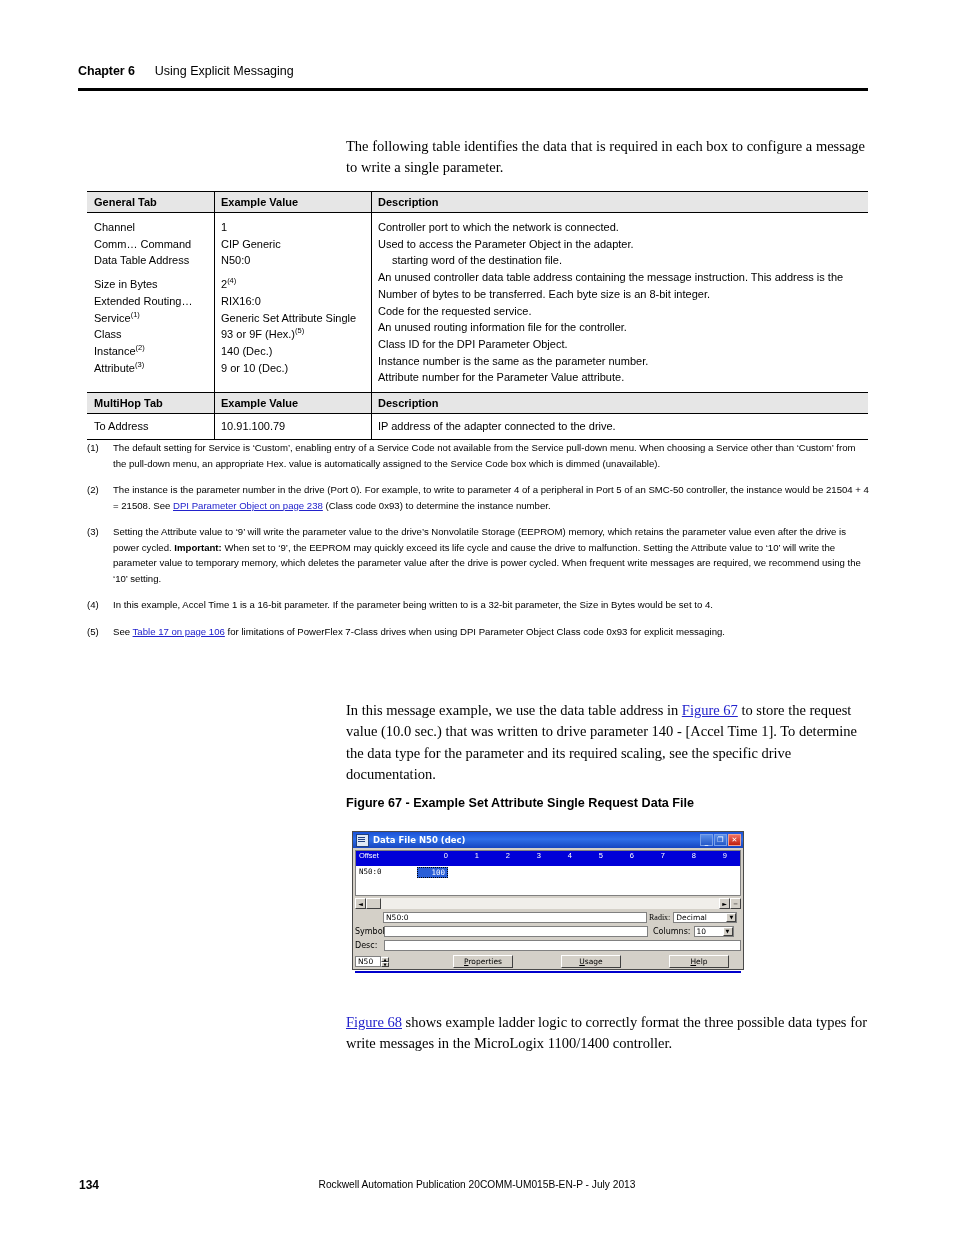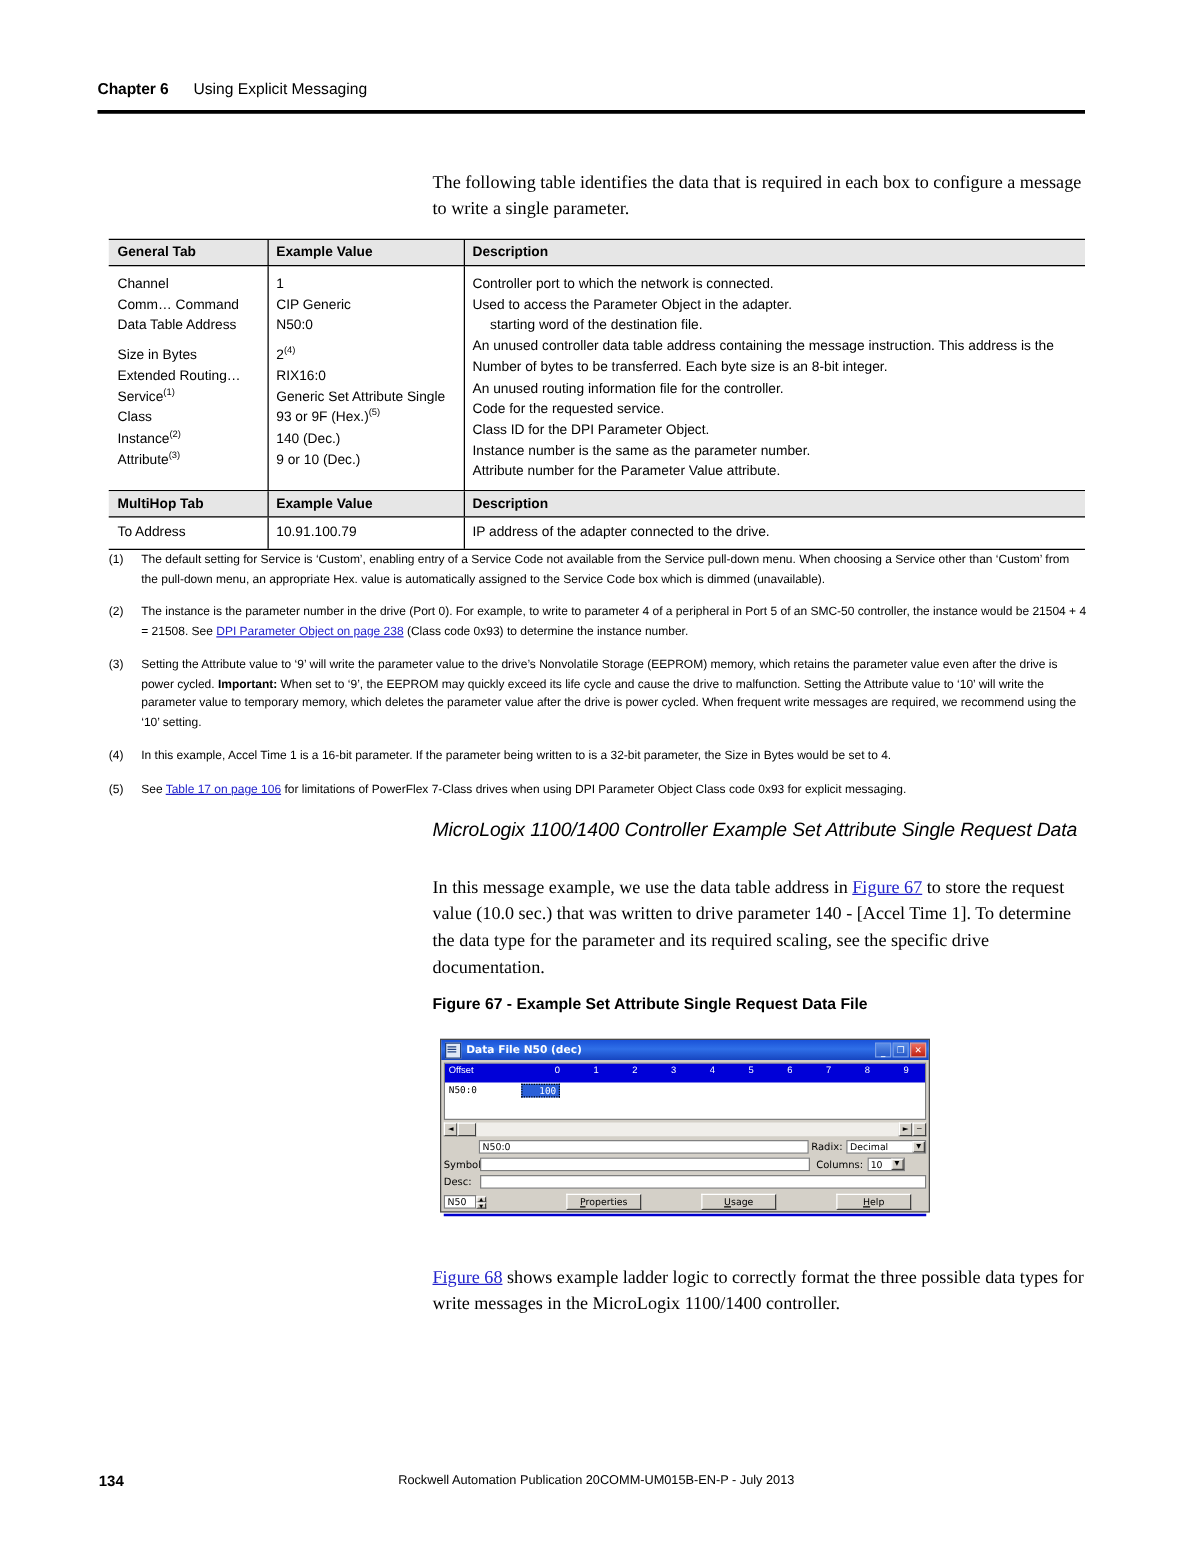--- a/index.html
+++ b/index.html
@@ -172,22 +172,22 @@
         <div class="ln"><span>9 or 10 (Dec.)</span></div>
       </div>
       <div class="c3">
         <div class="ln"><span>Controller port to which the network is connected.</span></div>
         <div class="ln"><span>Used to access the Parameter Object in the adapter.</span></div>
         <div class="ln">
             <span class="ind">starting word of the destination file.</span>
           </div>
         <div class="ln"><span>An unused controller data table address containing the message instruction. This address is the</span></div>
         <div class="ln"><span>Number of bytes to be transferred. Each byte size is an 8-bit integer.</span></div>
+        <div class="ln"><span>Code for the requested service.</span></div>
         <div class="ln"><span>An unused routing information file for the controller.</span></div>
-        <div class="ln"><span>Code for the requested service.</span></div>
         <div class="ln"><span>Class ID for the DPI Parameter Object.</span></div>
         <div class="ln"><span>Instance number is the same as the parameter number.</span></div>
         <div class="ln"><span>Attribute number for the Parameter Value attribute.</span></div>
       </div>
     </div>
 
     <div class="trow thead">
       <div class="c1">MultiHop Tab</div>
       <div class="c2">Example Value</div>
       <div class="c3">Description</div>
@@ -222,21 +222,20 @@
     <div class="fn">
       <div class="fn-num">(4)</div>
       <div class="fn-txt">In this example, Accel Time 1 is a 16-bit parameter. If the parameter being written to is a 32-bit parameter, the Size in Bytes would be set to 4.</div>
     </div>
     <div class="fn">
       <div class="fn-num">(5)</div>
       <div class="fn-txt"><span>See </span><a class="lnk" href="#">Table 17 on page 106</a><span> for limitations of PowerFlex 7-Class drives when using DPI Parameter Object Class code 0x93 for explicit messaging.</span></div>
     </div>
   </div>
 
-  <div class="sec-h">MicroLogix 1100/1400 Controller Example Set Attribute Single Request Data</div>
 
   <div class="body-col serif" style="top:700px;"><span>In this message example, we use the data table address in </span><a class="lnk" href="#">Figure 67</a><span> to store the request value (10.0 sec.) that was written to drive parameter 140 - [Accel Time 1]. To determine the data type for the parameter and its required scaling, see the specific drive documentation.</span></div>
 
   <div class="fig-cap">Figure 67 - Example Set Attribute Single Request Data File</div>
 
   <div class="win">
 
     <div class="win-tb">
       <span class="win-ico"></span>
       <span class="win-title">Data File N50 (dec)</span>
@@ -280,32 +279,32 @@
         <div class="hs-thumb"></div>
         <div class="hs-track"></div>
         <div class="hs-right">
           <div class="hs-btn">►</div>
           <div class="hs-btn">─</div>
         </div>
       </div>
 
       <div class="frow">
         <div class="finput" style="width:264px; margin-left:28px; font-size:7.5px; padding-left:2px; line-height:10px;">N50:0</div>
-        <span class="flab" style="margin-left:2px;">Radix:</span>
+        <span class="flab" style="margin-left:2px;font-family:Liberation Serif, serif;">Radix:</span>
         <div class="fsel" style="width:64px;">
             <span>Decimal</span>
             <span class="fsel-arrow">▼</span>
           </div>
       </div>
 
       <div class="frow">
         <span class="flab" style="width:26px;">Symbol:</span>
         <div class="finput" style="width:264px;"></div>
         <span class="flab" style="margin-left:5px;">Columns:</span>
-        <div class="fsel" style="width:30px;">
+        <div class="fsel" style="width:40px;">
             <span>10</span>
             <span class="fsel-arrow">▼</span>
           </div>
       </div>
 
       <div class="frow">
         <span class="flab" style="width:26px;">Desc:</span>
         <div class="finput" style="flex:1;"></div>
       </div>
 

